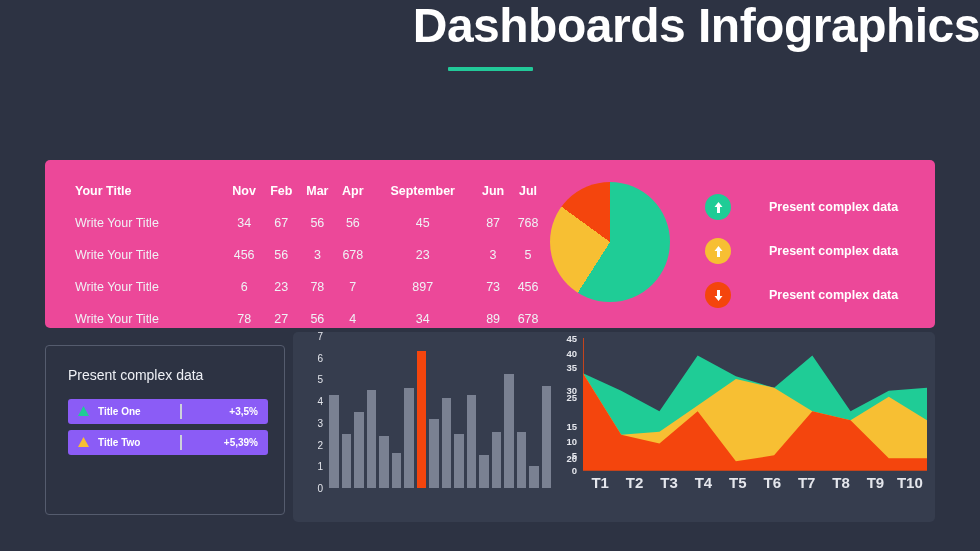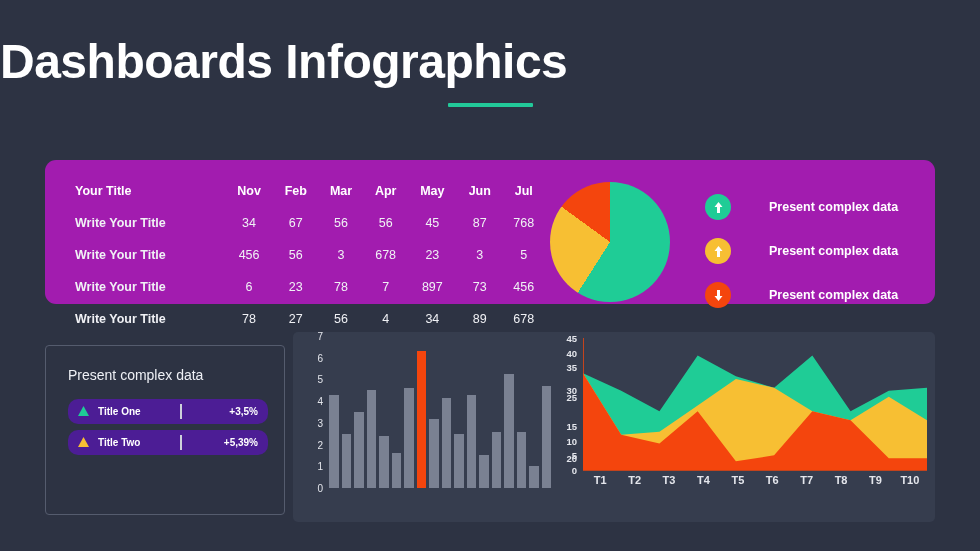--- a/index.html
+++ b/index.html
@@ -4,34 +4,34 @@
 <style>
   * { margin:0; padding:0; box-sizing:border-box; }
   body {
     width:980px; height:551px; overflow:hidden;
     background:#2d3343;
     font-family:"Liberation Sans", sans-serif;
     color:#ffffff;
     position:relative;
   }
   
-  .header { text-align:left; padding-top:36px; }
+  .header { text-align:right; }
   .title {
     font-size:48px; font-weight:bold; letter-spacing:-0.5px;
     color:#ffffff; line-height:1.1;
   }
   .subtitle { font-size:15px; color:#e8eaf0; margin-top:14px; font-weight:400; }
   .accent-bar {
     width:85px; height:4px; background:#22c999;
     margin:14px auto 0; border-radius:1px;
   }
   
   .panel-top {
-    position:absolute; left:45px; top:160px; width:890px; height:144px;
-    background:#a21caf; border-radius:11px;
+    position:absolute; left:45px; top:160px; width:890px; height:168px;
+    background:#ec4899; border-radius:5px;
   }
   .panel-left-card {
     position:absolute; left:45px; top:345px; width:240px; height:170px;
     background:#2d3343; border:1px solid #555c6e; border-radius:4px;
   }
   .panel-bottom {
     position:absolute; left:293px; top:332px; width:642px; height:190px;
     background:#363d4e; border-radius:5px;
   }
   
@@ -41,21 +41,21 @@
   }
   .data-table th {
     font-size:12.5px; font-weight:bold; color:#ffffff;
     padding:0 0 18px 0; text-align:center; white-space:nowrap;
   }
   .data-table th.rowhead { text-align:left; width:150px; }
   .data-table td {
     font-size:12.5px; color:#f0f1f5; padding:0 0 18px 0;
     text-align:center; white-space:nowrap;
   }
-  .data-table td.rowhead { text-align:left;font-weight:bold; }
+  .data-table td.rowhead { text-align:left; }
   
   .pie-wrap { position:absolute; left:505px; top:22px; }
   .pie {
     width:120px; height:120px; border-radius:50%;
   }
   
   .pie-legend { position:absolute; left:660px; top:28px; }
   .legend-row {
     display:flex; align-items:center; height:38px; margin-bottom:6px;
   }
@@ -70,21 +70,21 @@
     margin-left:38px; white-space:nowrap;
   }
   
   .card-title {
     font-size:14px; color:#eef0f5; line-height:1.35;
     padding:20px 0 0 22px; font-weight:400;
   }
   .stat-list { padding:14px 16px 0 22px; }
   .stat-row {
     display:flex; align-items:center;
-    background:#4c1d95; border-radius:10px;
+    background:#8b5cf6; border-radius:3px;
     height:25px; margin-bottom:6px; padding:0 10px;
     position:relative;
   }
   .stat-tri { flex:0 0 auto; width:14px; display:flex; align-items:center; }
   .stat-label {
     font-size:10px; font-weight:bold; color:#ffffff;
     margin-left:6px; white-space:nowrap;
   }
   .stat-divider {
     position:absolute; left:112px; top:5px;
@@ -115,21 +115,21 @@
   .area-ylabel {
     position:absolute; right:0; font-size:9.5px; font-weight:bold;
     color:#e4e6ec; transform:translateY(-50%); text-align:right;
   }
   .area-svg { position:absolute; left:28px; top:0; }
   .area-xlabels {
     position:absolute; left:28px; top:136px; right:0;
     display:flex;
   }
   .area-xlabel {
-    flex:1 1 0; font-size:11px; font-weight:bold;
+    flex:1 1 0; font-size:15px; font-weight:bold;
     color:#e4e6ec; text-align:center;
   }
 </style>
 </head>
 <body>
 
 <div class="header">
   <div class="title">Dashboards Infographics</div>
   <div class="accent-bar" style="background: rgb(34, 201, 153);"></div>
 </div>
@@ -137,21 +137,21 @@
 <div class="panel-top">
 
   <table class="data-table">
     <thead>
       <tr>
         <th class="rowhead">Your Title</th>
         <th>Nov</th>
         <th>Feb</th>
         <th>Mar</th>
         <th>Apr</th>
-        <th>May</th>
+        <th>September</th>
         <th>Jun</th>
         <th>Jul</th>
       </tr>
     </thead>
     <tbody>
       <tr>
         <td class="rowhead">Write Your Title</td>
         <td>34</td>
         <td>67</td>
         <td>56</td>

